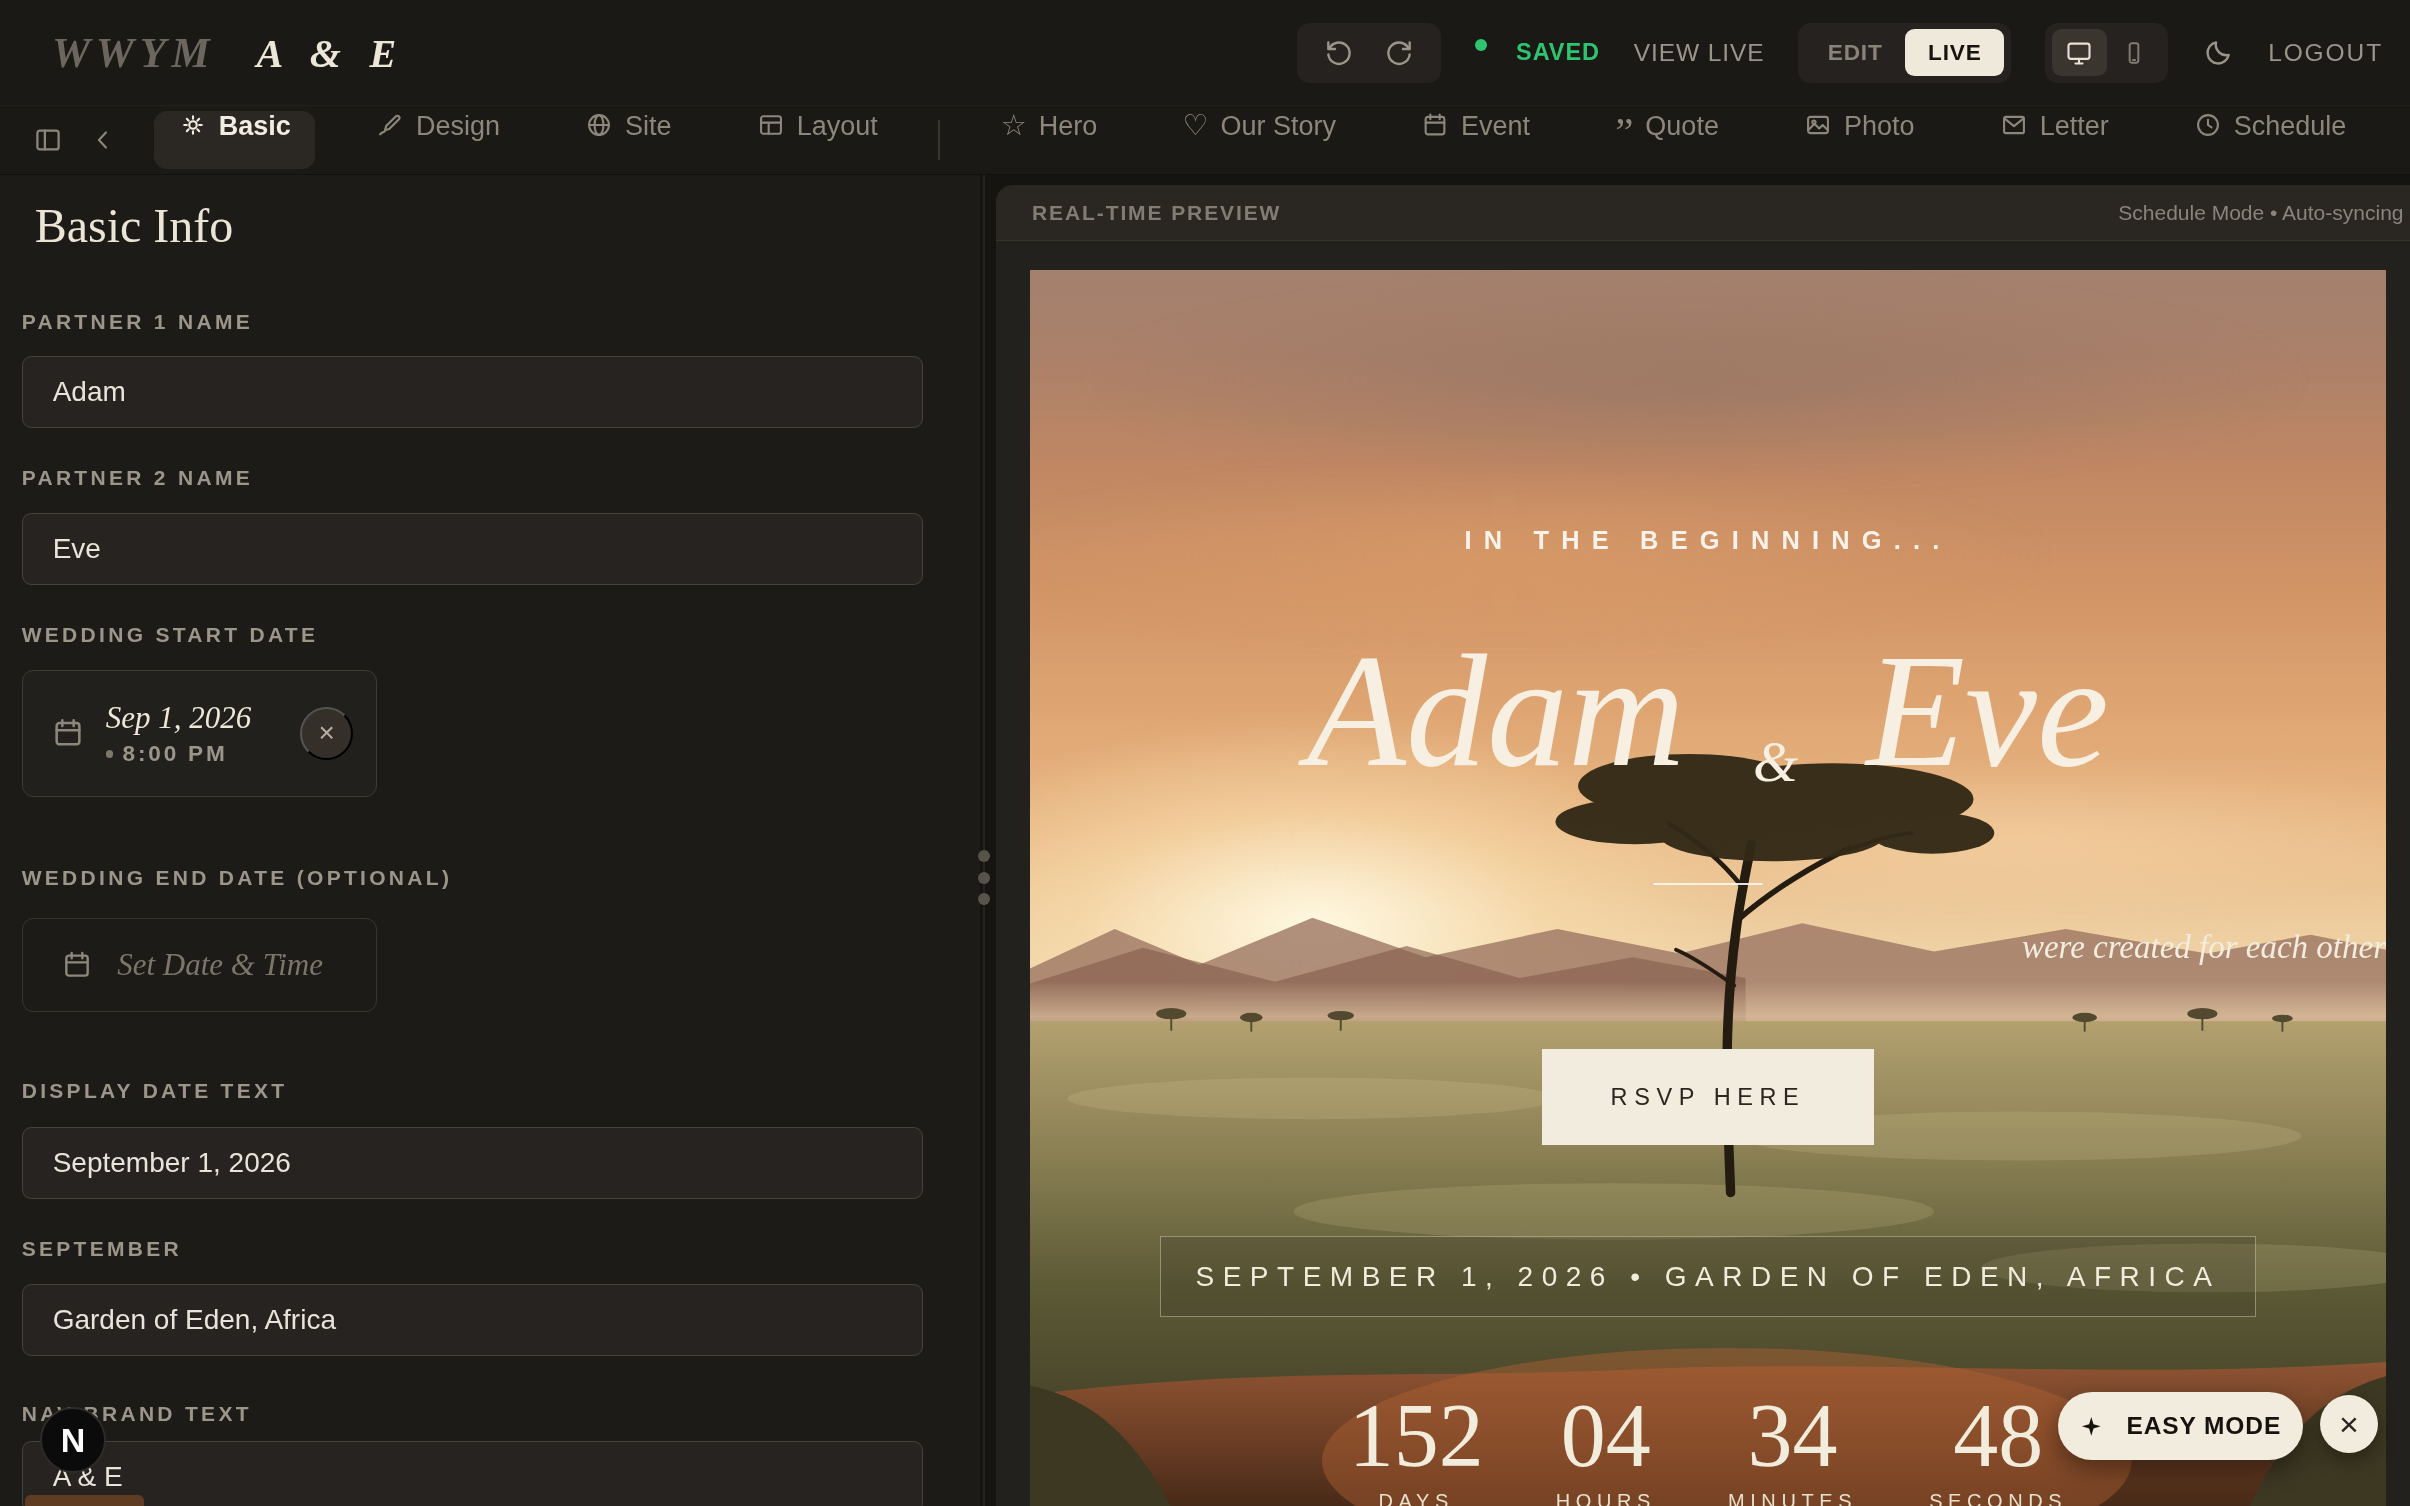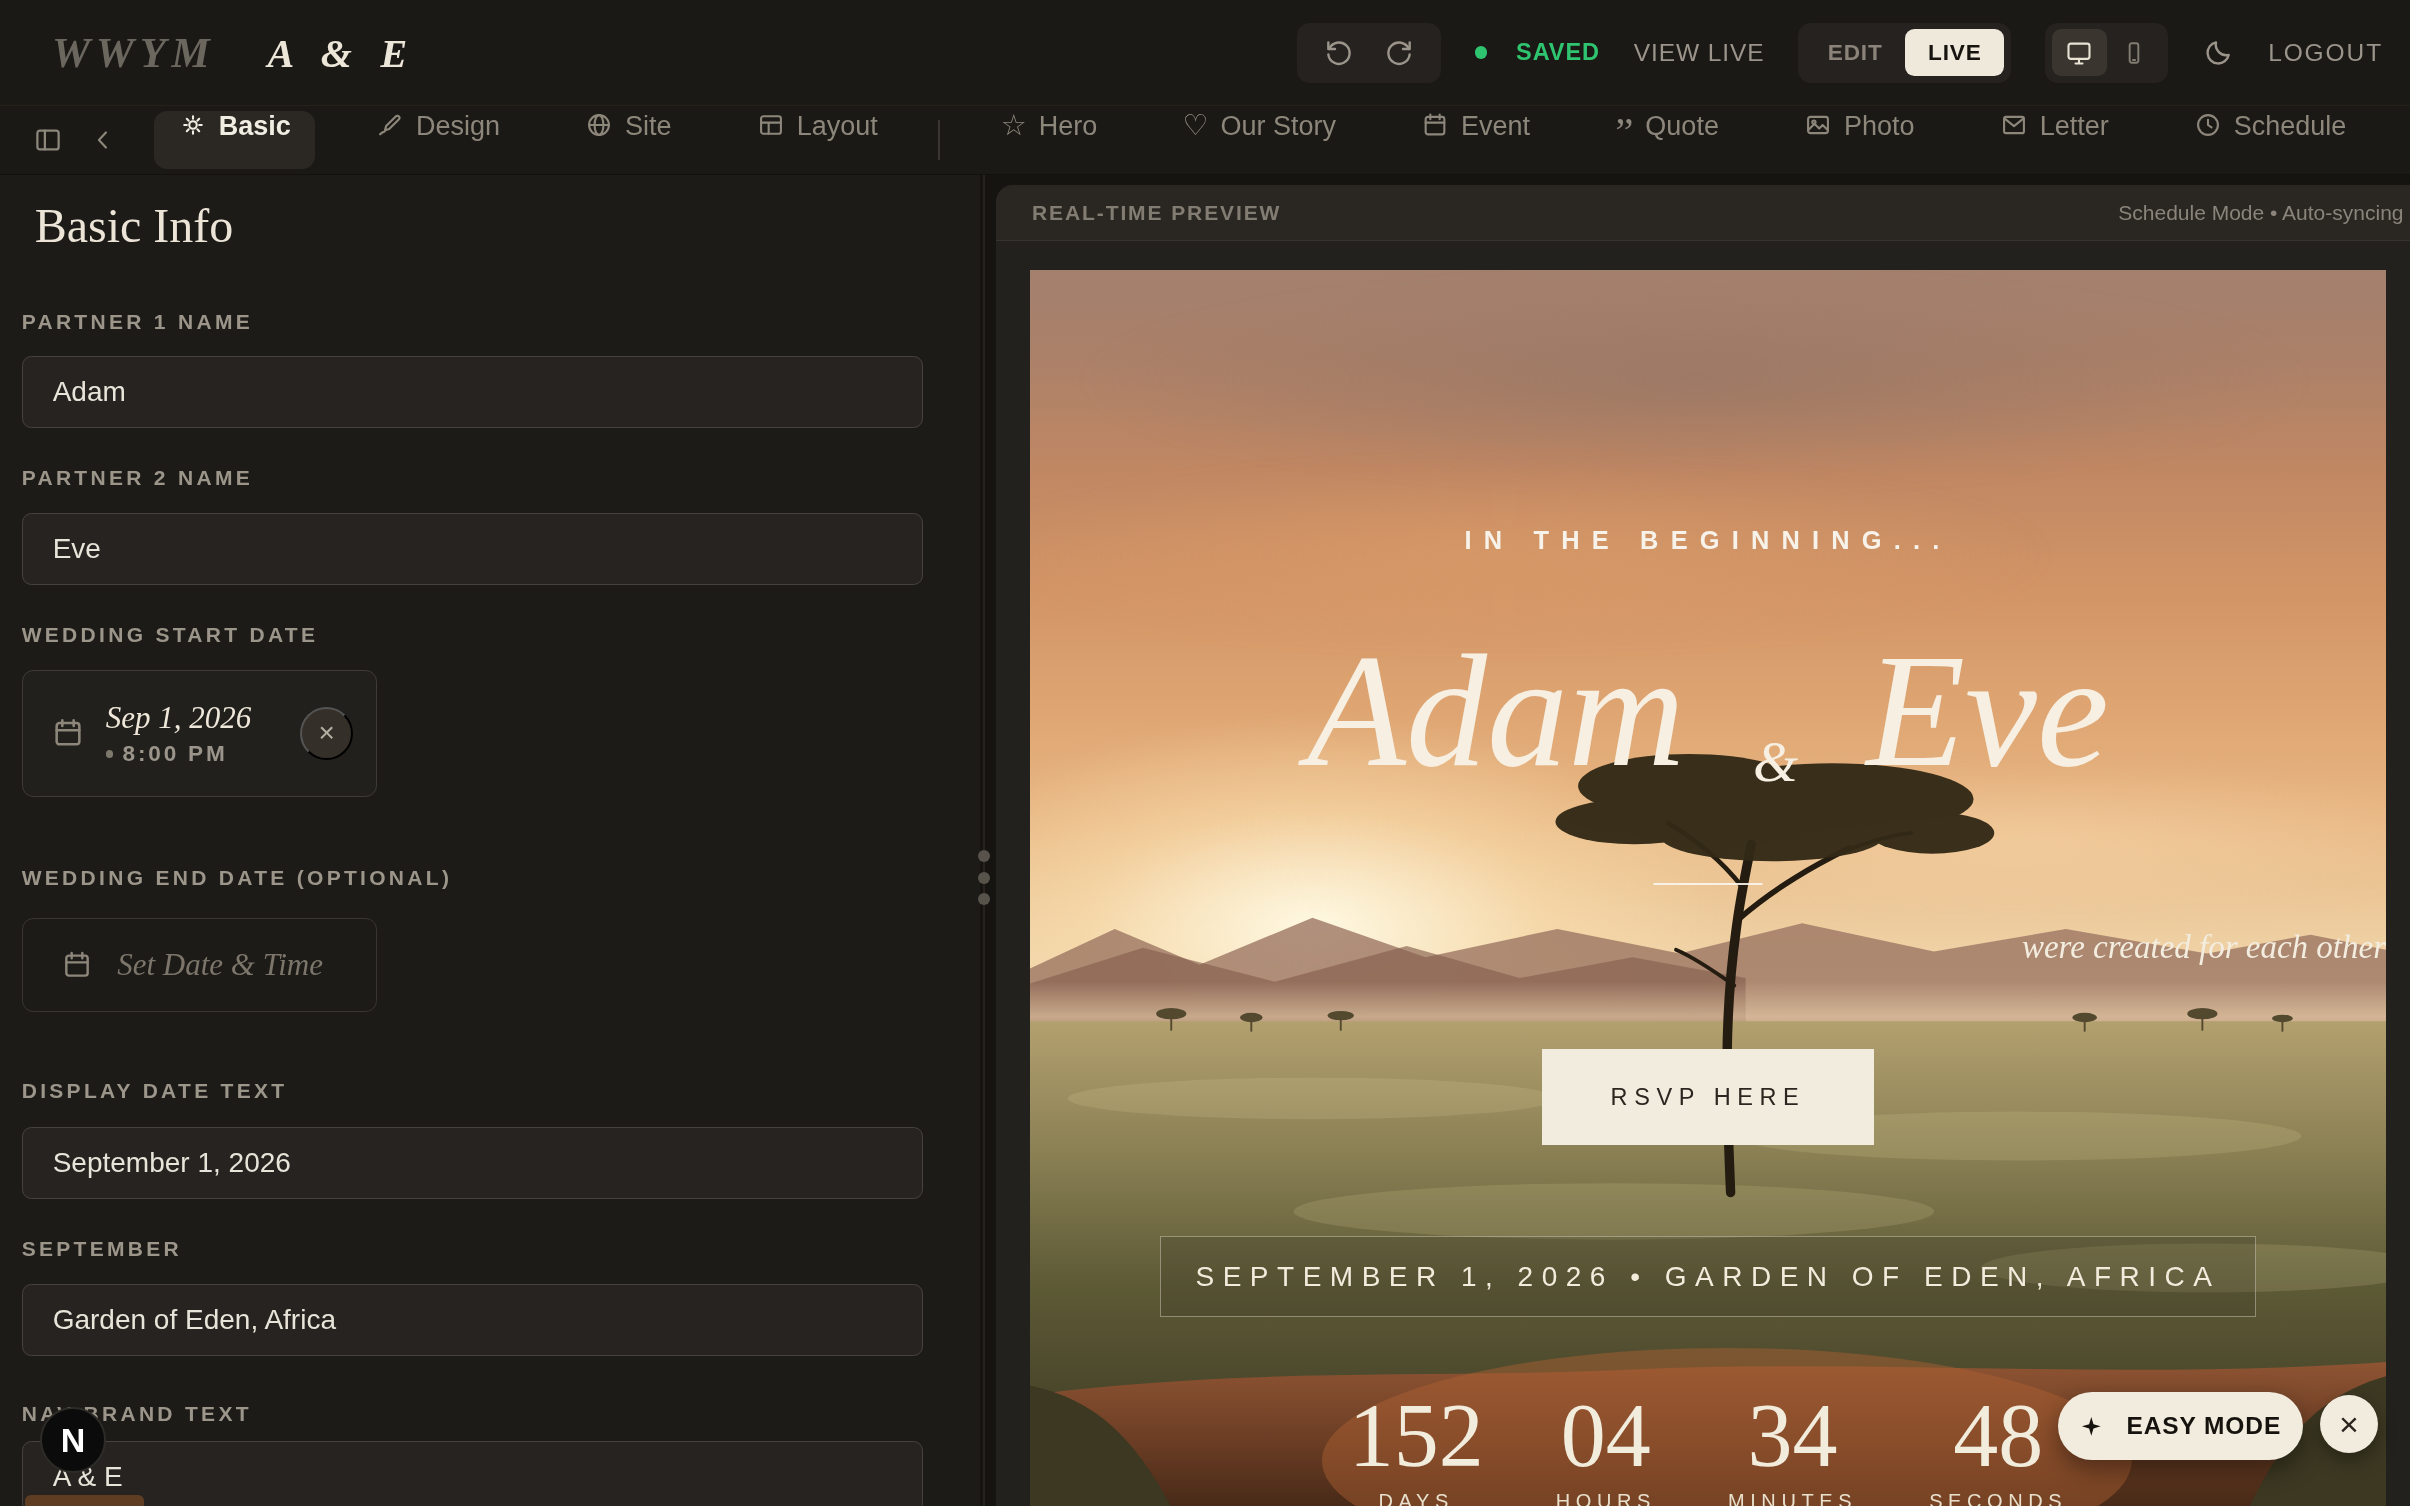--- a/index.html
+++ b/index.html
@@ -13,29 +13,29 @@
   svg.ico{display:block;}
   .ico{stroke:currentColor;fill:none;stroke-width:1.8;stroke-linecap:round;stroke-linejoin:round;}
 
   
   .app-header{
     position:absolute;top:0;left:0;right:0;height:106px;
     background:#1b1916;border-bottom:0.9px solid #242118;
     display:flex;align-items:center;justify-content:space-between;
     padding:0 28px 0 52px;box-sizing:border-box;
   }
-  .logo-wrap{display:flex;align-items:baseline;gap:52px;}
+  .logo-wrap{display:flex;align-items:baseline;gap:41px;}
   .logo{font-family:"Liberation Serif",serif;font-style:italic;font-weight:700;
     font-size:43px;color:#6b665e;letter-spacing:5.6px;}
   .brand{font-family:"Liberation Serif",serif;font-style:italic;font-weight:700;
     font-size:40px;color:#ece6d9;letter-spacing:9.4px;}
   .header-actions{display:flex;align-items:center;gap:34px;}
   .undo-redo{display:flex;align-items:center;gap:28px;background:#252220;border-radius:13px;height:60px;padding:0 26px;}
   .icon-btn{color:#9b948a;background:none;border:none;padding:0;cursor:pointer;}
-  .saved{display:flex;align-items:center;gap:29px;color:#2fc46f;font-weight:700;font-size:23.5px;letter-spacing:0.9px;}
+  .saved{display:flex;gap:29px;color:#2fc46f;font-weight:700;font-size:23.5px;letter-spacing:0.9px;}
   .saved-dot{width:12.2px;height:12.2px;border-radius:50%;background:#2fc46f;}
   .view-live{color:#9b948a;font-size:24.5px;letter-spacing:0.9px;}
   .seg-toggle{display:flex;align-items:center;background:#252220;border-radius:13px;height:60px;padding:0 6.6px;}
   .seg-opt{font-size:22.6px;font-weight:700;letter-spacing:0.9px;color:#8b8379;padding:0 22.6px;height:47px;display:flex;align-items:center;border-radius:9.4px;}
   .seg-opt.active{background:#efe9db;color:#17140f;}
   .device-btn{width:55px;height:47px;border-radius:9.4px;display:flex;align-items:center;justify-content:center;color:#837c71;}
   .device-btn.active{background:#3a362f;color:#e9e3d6;}
   .moon-btn{color:#9b948a;}
   .logout{color:#9b948a;font-size:24.5px;letter-spacing:1.9px;}
 

